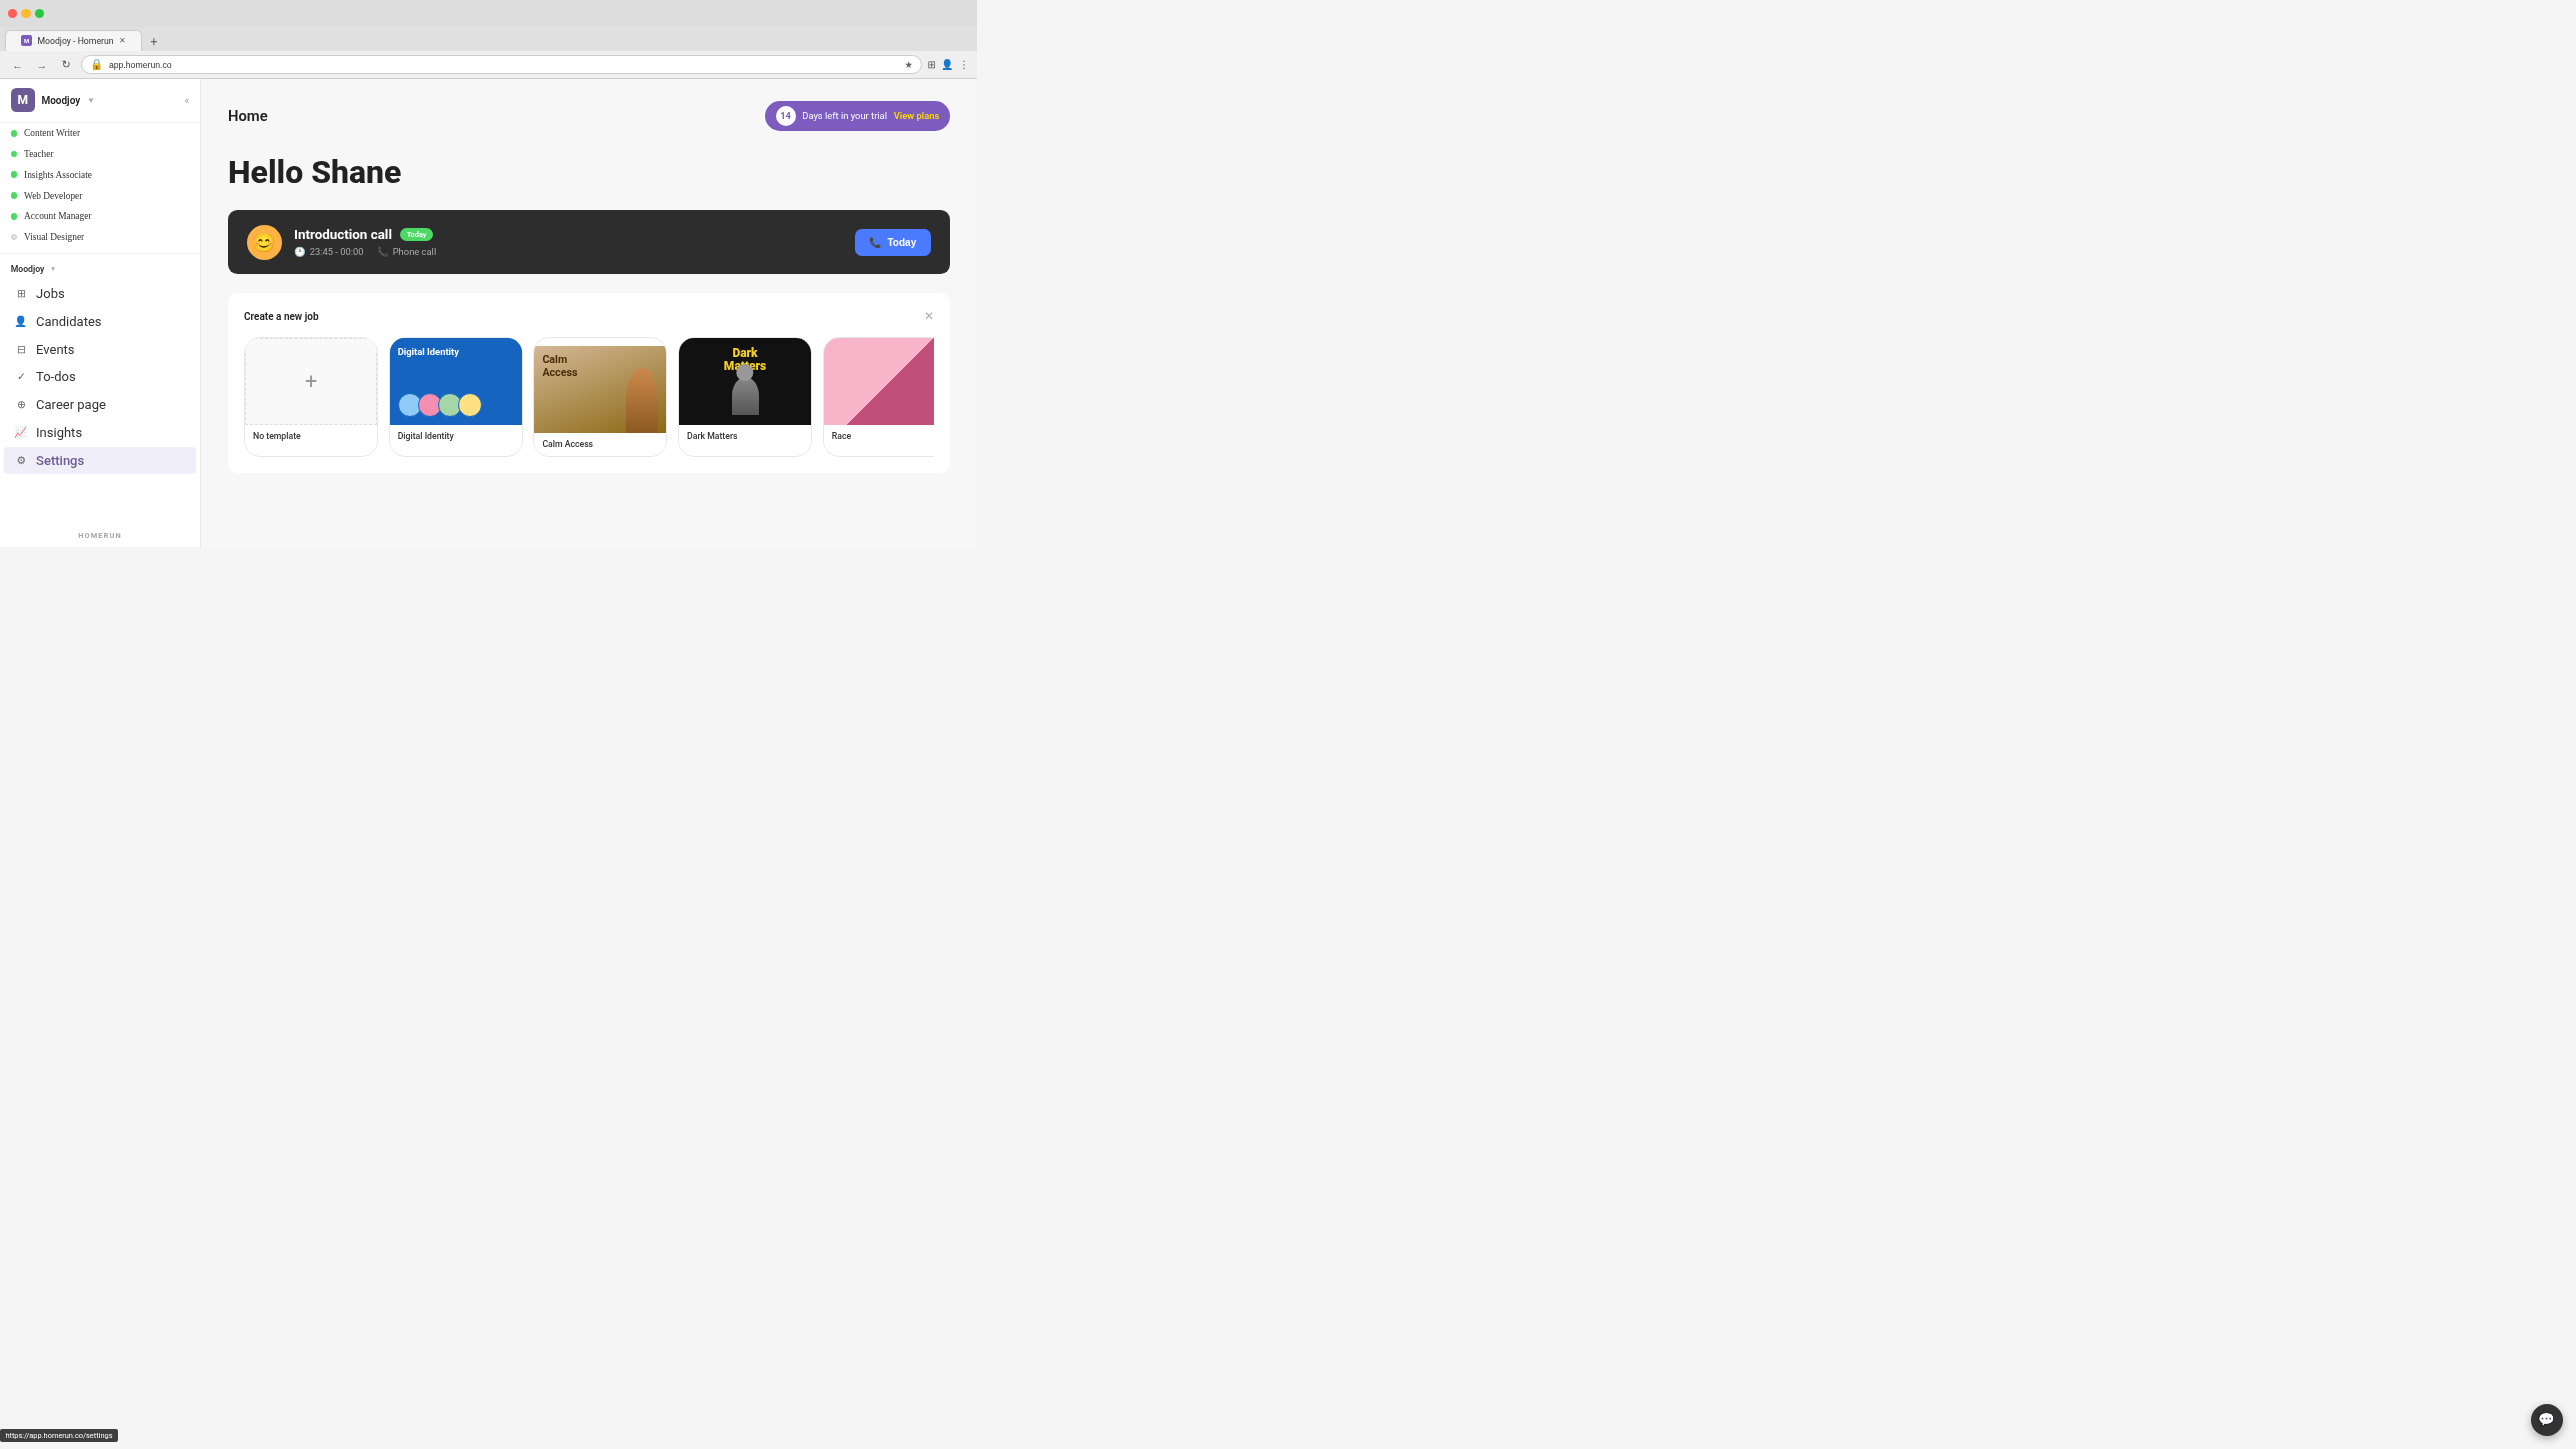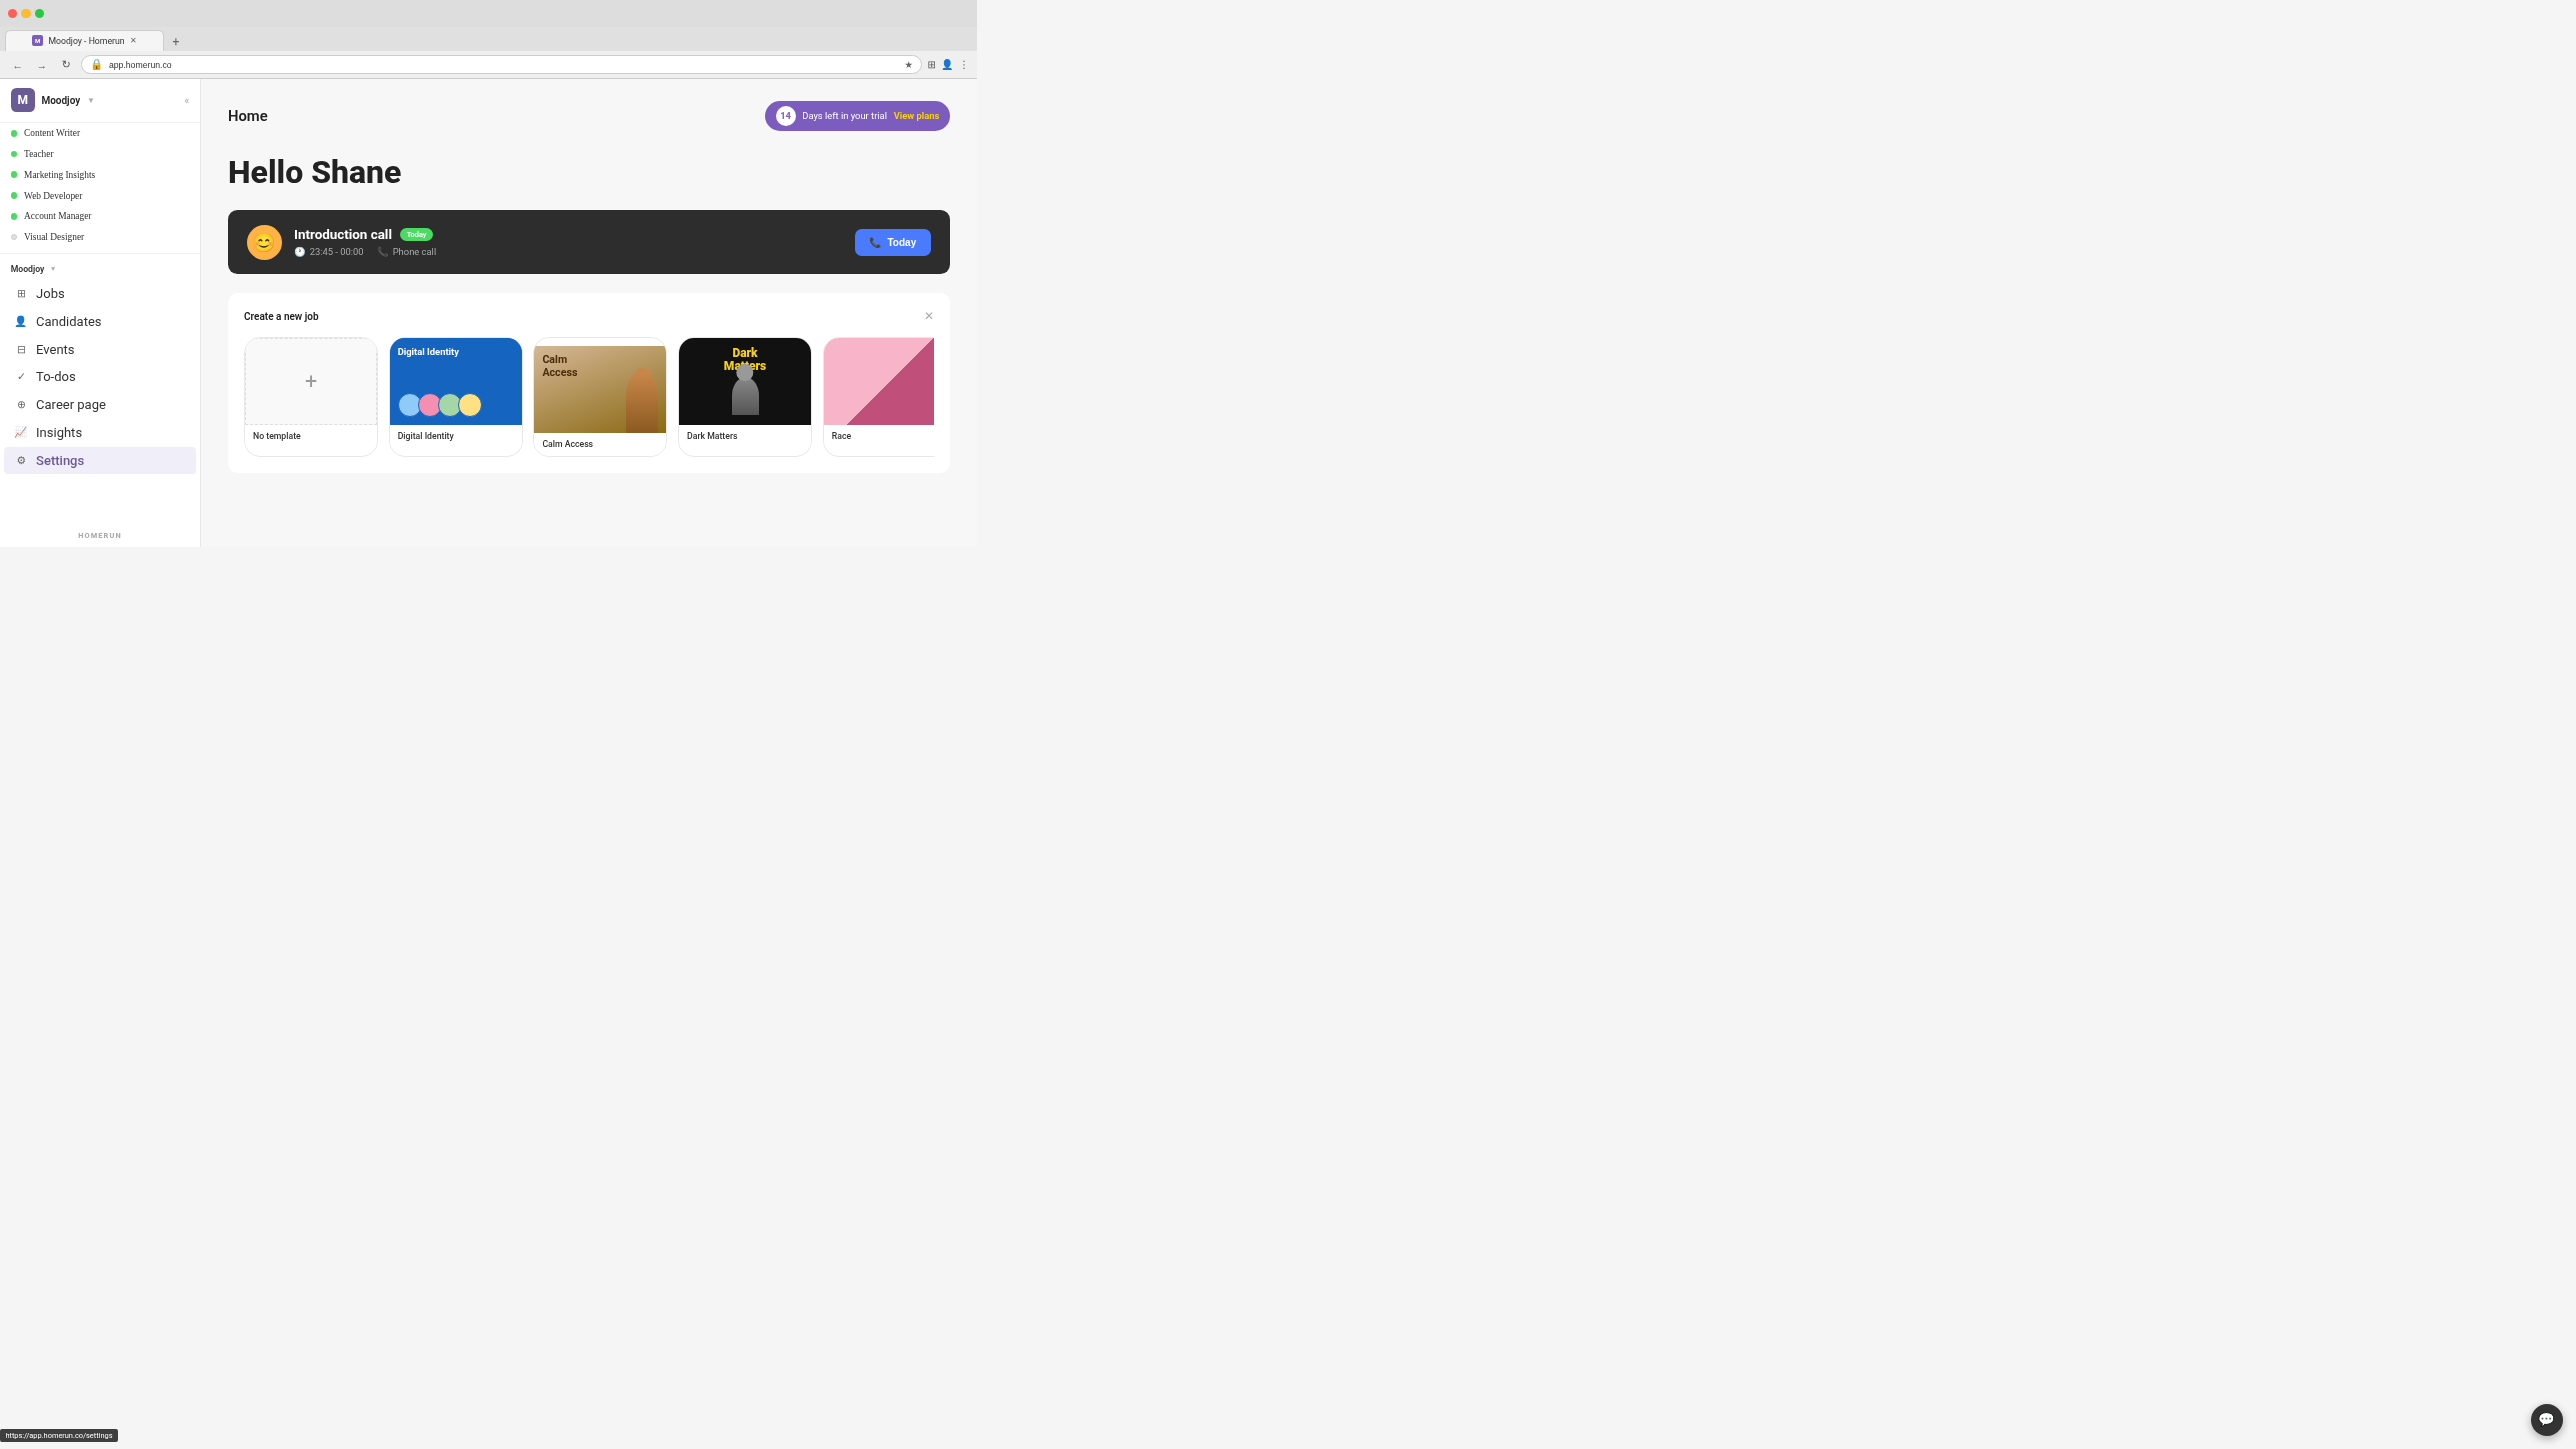--- a/index.html
+++ b/index.html
@@ -42,21 +42,21 @@
       display: flex;
       align-items: flex-end;
       padding: 0 0 0 5.4px;
       height: 24px;
       background: #e0e0e0;
     }
     .tab {
       display: flex;
       align-items: center;
       gap: 5.4px;
-      padding: 0 26px;
+      padding: 0 15px;
       height: 21.5px;
       background: #f5f5f5;
       border-radius: 5.4px 5.4px 0 0;
       font-size: 8.7px;
       color: #333;
       border: 0.7px solid #ccc;
       border-bottom: none;
       margin-top: 22px;
     }
     .tab-favicon {
@@ -593,21 +593,21 @@
           <div class="job-item">
       <span class="job-dot active"></span>
       <span class="job-name">Content Writer</span>
     </div>
           <div class="job-item">
       <span class="job-dot active"></span>
       <span class="job-name">Teacher</span>
     </div>
           <div class="job-item">
       <span class="job-dot active"></span>
-      <span class="job-name">Marketing Insights</span>
+      <span class="job-name">Insights Associate</span>
     </div>
           <div class="job-item">
       <span class="job-dot active"></span>
       <span class="job-name">Web Developer</span>
     </div>
           <div class="job-item">
       <span class="job-dot active"></span>
       <span class="job-name">Account Manager</span>
     </div>
           <div class="job-item">

